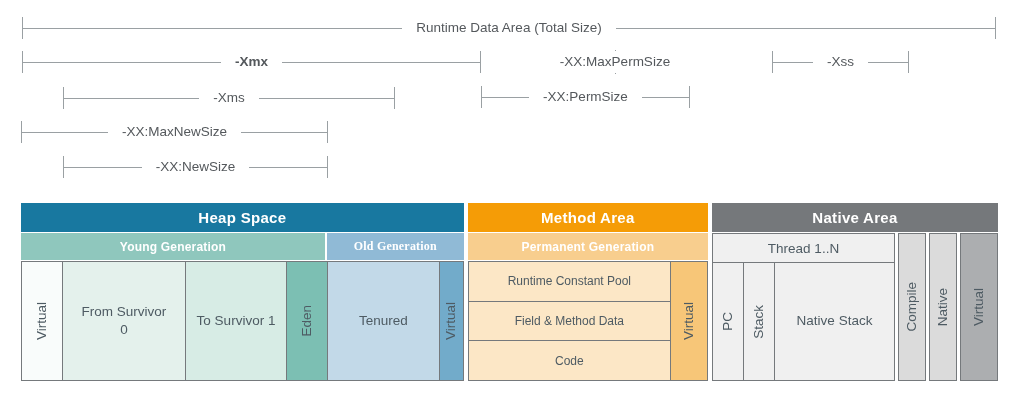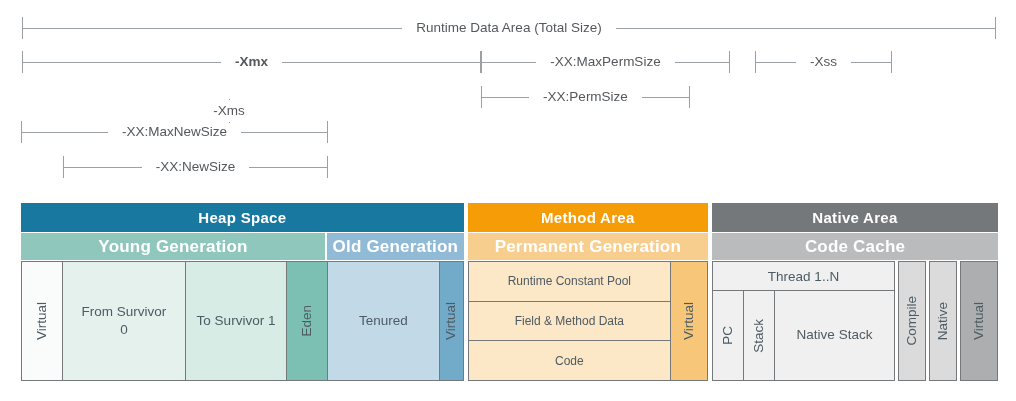--- a/index.html
+++ b/index.html
@@ -16,42 +16,42 @@
   .page{position:relative;width:1016px;height:401px;background:#fff;overflow:hidden;
         font-family:"Liberation Sans","DejaVu Sans",sans-serif;}
 
   
   .measure{position:absolute;display:flex;align-items:center;height:24px;}
   .tick{width:1px;height:22px;background:var(--line);flex:0 0 1px;}
   .mline{flex:1 1 auto;height:1px;background:var(--line);}
   .mlabel{padding:0 14px;font-size:13.5px;color:var(--measure-text);white-space:nowrap;line-height:1;}
   #m-total   {left:22px;  width:974px; top:16px;justify-content:space-between;}
   #m-xmx     {left:22px;  width:459px; top:50px;font-weight:bold;}
-  #m-maxperm {left:481px; width:249px; top:50px;}
-  #m-xss     {left:755px; width:137px; top:50px;}
-  #m-xms     {left:63px;  width:332px; top:99px;flex-direction:column;}
+  #m-maxperm {left:481px; width:268px; top:50px;flex-direction:column;}
+  #m-xss     {left:772px; width:137px; top:50px;}
+  #m-xms     {left:63px;  width:332px; top:86px;}
   #m-permsize{left:481px; width:209px; top:85px;}
   #m-maxnew  {left:21px;  width:307px; top:120px;}
   #m-newsize {left:63px;  width:265px; top:155px;}
 
   
   .memtable{position:absolute;left:21px;top:203px;width:977px;height:178px;
             display:flex;gap:4px;}
   .section{display:flex;flex-direction:column;}
   #sec-heap{width:455px;} #sec-method{width:247px;} #sec-native{flex:1;}
   .sec-header{height:29px;margin-bottom:1px;display:flex;align-items:center;justify-content:center;
               color:#fff;font-weight:bold;font-size:15px;letter-spacing:.3px;}
   #sec-heap   .sec-header{background:var(--heap-header);}
   #sec-method .sec-header{background:var(--method-header);}
   #sec-native .sec-header{background:var(--native-header);}
   .band-row{height:27px;margin-bottom:1px;display:flex;gap:2px;}
   .band{display:flex;align-items:center;justify-content:center;color:#fff;
-        font-weight:bold;font-size:17px;letter-spacing:.2px;}
+        font-weight:bold;font-size:12px;letter-spacing:.2px;}
   .band-young{width:304px;background:var(--young-band);}
-  .band-old{flex:1;background:var(--old-band);}
+  .band-old{flex:1;background:var(--old-band);font-family:Liberation Serif, serif;}
   .band-perm{flex:1;background:var(--perm-band);}
   .band-code{flex:1;background:var(--code-cache-band);}
   .body{flex:1;display:flex;}
 
   .cell{box-sizing:border-box;display:flex;align-items:center;justify-content:center;
         text-align:center;font-size:13.5px;color:var(--text-dark);line-height:1.35;}
   .vtext{writing-mode:vertical-rl;transform:rotate(180deg);white-space:nowrap;}
 
   
   .heap-body{border:1px solid var(--border);}
@@ -185,23 +185,20 @@
           <div class="perm-row">Code</div>
         </div>
         <div class="cell c-virtual-orange">
             <span class="vtext">Virtual</span>
           </div>
       </div>
     </div>
 
     <div class="section" id="sec-native">
       <div class="sec-header">Native Area</div>
-      <div class="band-row">
-        <div class="band band-code">Code Cache</div>
-      </div>
       <div class="body native-body">
         <div class="thread-group">
           <div class="thread-header">Thread 1..N</div>
           <div class="thread-row">
             <div class="cell c-pc">
                 <span class="vtext">PC</span>
               </div>
             <div class="cell c-stack">
                 <span class="vtext">Stack</span>
               </div>

